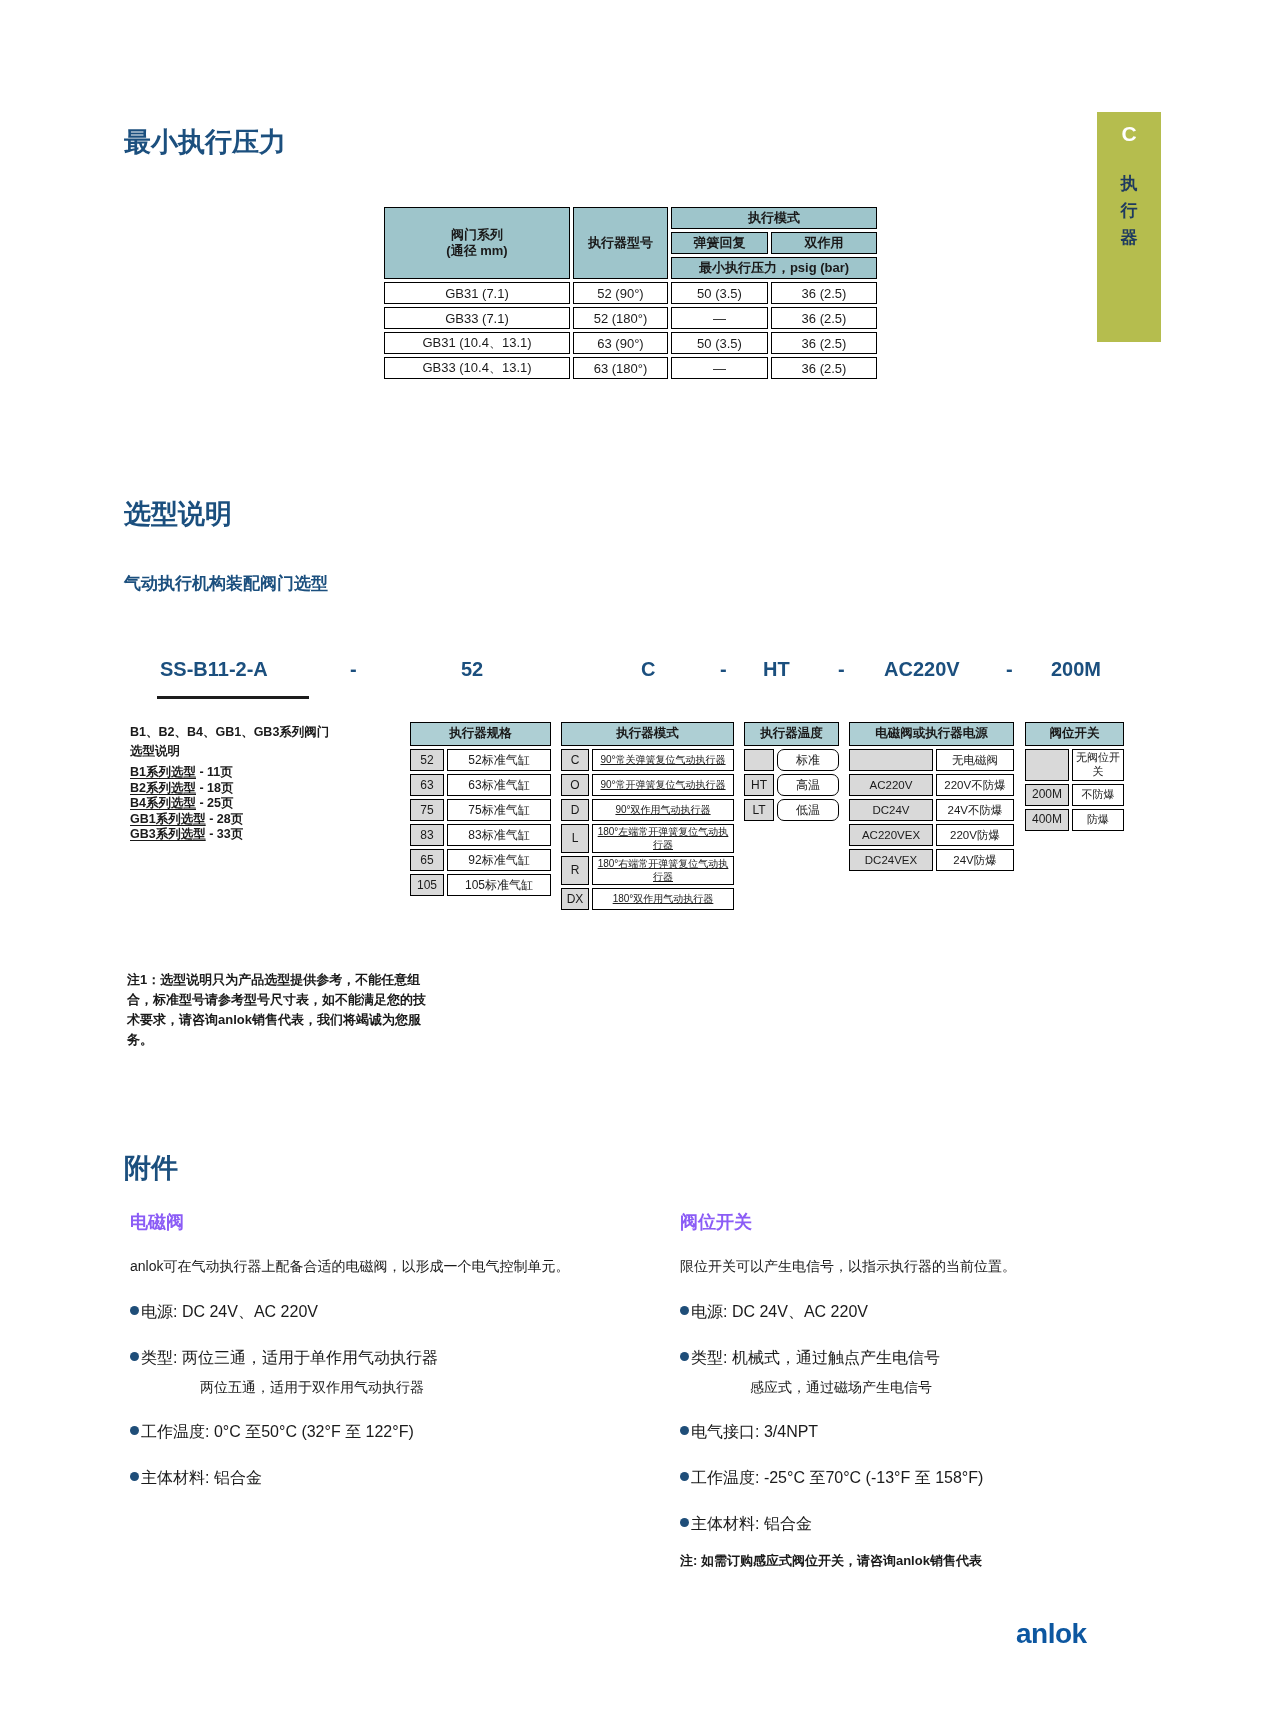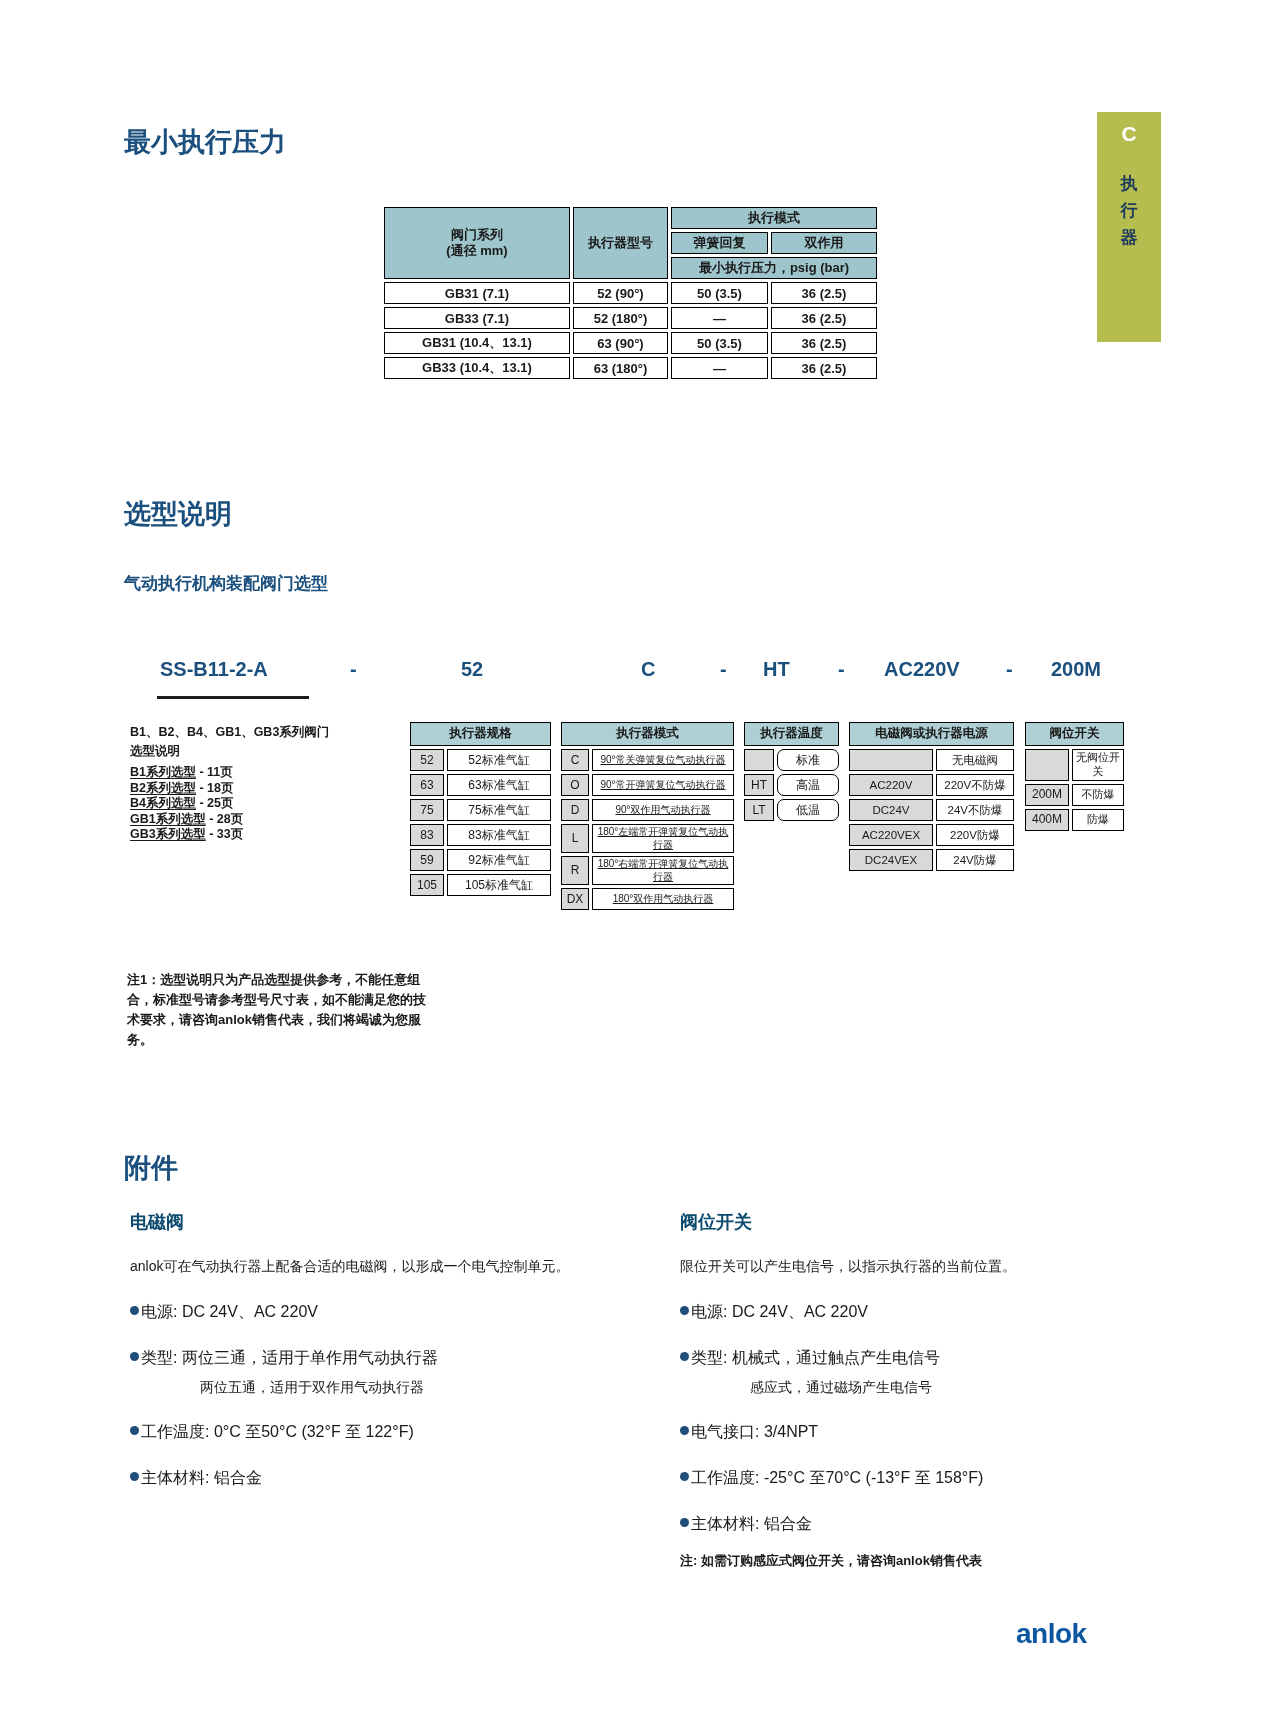--- a/index.html
+++ b/index.html
@@ -19,21 +19,21 @@
   .side-tab { position:absolute; left:1097px; top:112px; width:64px; height:230px; background:#b5bd4e; text-align:center; }
   .tab-letter { margin-top:10px; font-size:21px; font-weight:bold; color:#ffffff; }
   .tab-vertical { margin-top:24px; font-size:17px; font-weight:bold; color:#1e3a5f; white-space:pre-line; line-height:27px; }
 
   
   table { border-collapse:separate; border-spacing:3px; position:absolute; }
   td { border:1.5px solid #000; text-align:center; vertical-align:middle; background:#fff; padding:1px 3px; }
 
   
   .t1 { left:381px; top:204px; }
-  .t1 td { font-size:13px; height:22px;font-weight:bold; }
+  .t1 td { font-size:13px; height:22px; }
   .t1 td.th { background:#9ec5cb; font-weight:bold; }
   .pre { white-space:pre-line; line-height:1.25; }
 
   
   .st td { font-size:12px; height:22px; line-height:1.25; }
   .st td.sth { background:#aecfd4; font-weight:bold; height:24px; font-size:12.5px; }
   .st td.code { background:#d9d9d9; }
   .spec   { left:407px;  top:719px; }
   .spec  td.code{ width:34px; }  .spec  td.desc{ width:104px; }
   .mode   { left:558px;  top:719px; }
@@ -56,21 +56,21 @@
   .s-link { font-size:12.5px; font-weight:bold; line-height:15.5px; }
   .s-link .lk { text-decoration:underline; text-underline-offset:2px; }
 
   
   .note1 { position:absolute; left:127px; top:970px; width:345px;
            font-size:13px; font-weight:bold; white-space:pre-line; line-height:20px; }
 
   
   .acc-col { position:absolute; top:1210px; width:540px; }
   .acc-left { left:130px; } .acc-right { left:680px; width:530px; }
-  .acc-head { font-size:18px; font-weight:bold; color:#0c4a6e; margin-bottom:24px; }
+  .acc-head { font-size:18px; font-weight:bold; color:#8b5cf6; margin-bottom:24px; }
   .acc-intro { font-size:14px; margin-bottom:26px; }
   .bullet { display:flex; gap:2px; margin-bottom:17px; font-size:16px;margin-top:25px; }
   .dot { width:9px; height:9px; border-radius:50%; background:#1f4e79; margin-top:4px; flex:none; }
   .bullet-sub { margin:-7px 0 17px 70px; font-size:14px; }
   .acc-note { margin-top:14px; font-size:13px; font-weight:bold; }
 
   
   .logo { position:absolute; left:1016px; top:1618px; font-size:28px; font-weight:800;
           color:#0d57a0; letter-spacing:-0.5px; }
 </style>
@@ -172,21 +172,21 @@
         </tr>
     <tr>
           <td class="code">75</td>
           <td class="desc">75标准气缸</td>
         </tr>
     <tr>
           <td class="code">83</td>
           <td class="desc">83标准气缸</td>
         </tr>
     <tr>
-          <td class="code">59</td>
+          <td class="code">65</td>
           <td class="desc">92标准气缸</td>
         </tr>
     <tr>
           <td class="code">105</td>
           <td class="desc">105标准气缸</td>
         </tr>
   </tbody>
     </table>
 
   <table class="st mode">

